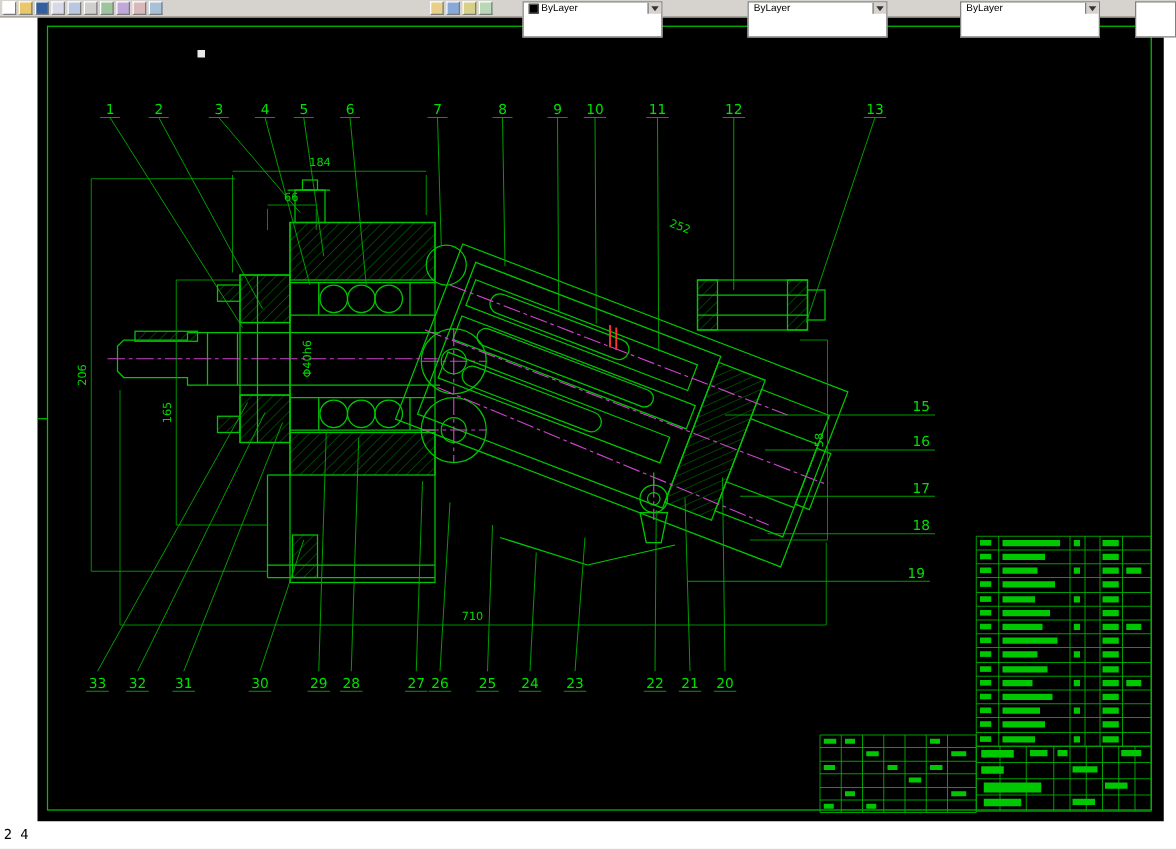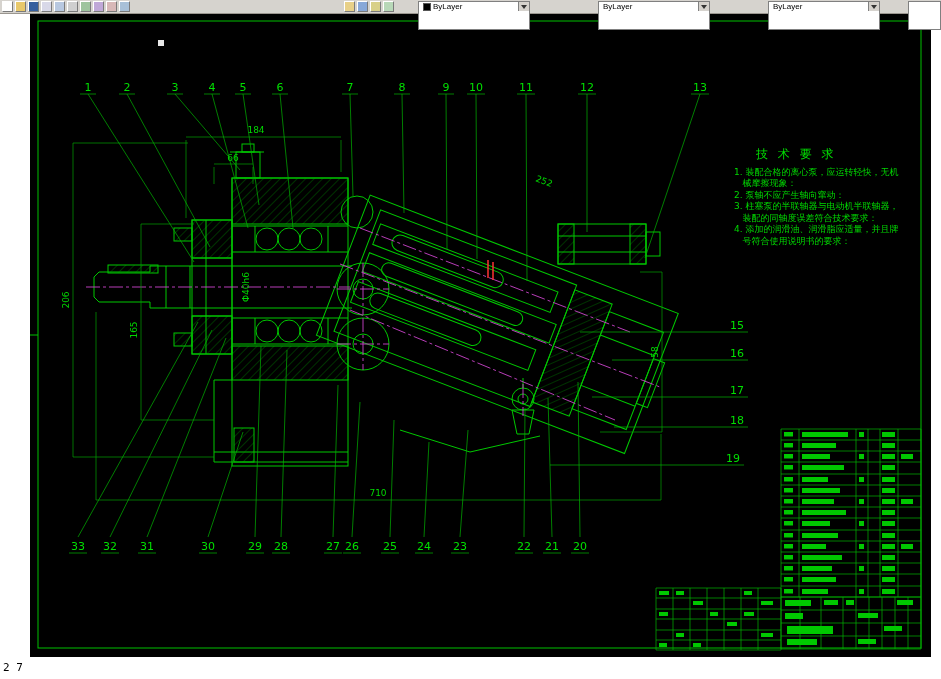--- a/index.html
+++ b/index.html
@@ -344,26 +344,16 @@
         <rect x="710" y="612" width="8" height="4"></rect>
         <rect x="744" y="612" width="10" height="4"></rect>
       <rect x="727" y="622" width="10" height="4"></rect>
       <rect x="676" y="633" width="8" height="4"></rect>
         <rect x="761" y="633" width="12" height="4"></rect>
       <rect x="659" y="643" width="8" height="4"></rect>
         <rect x="693" y="643" width="8" height="4"></rect>
     </g>
   </svg>
 
-  <div class="tech">
-    <div class="tech-title">技 术 要 求</div>
-    <div class="tr-line">1. 装配合格的离心泵，应运转轻快，无机</div>
-    <div class="tr-line">   械摩擦现象：</div>
-    <div class="tr-line">2. 泵轴不应产生轴向窜动：</div>
-    <div class="tr-line">3. 柱塞泵的半联轴器与电动机半联轴器，</div>
-    <div class="tr-line">   装配的同轴度误差符合技术要求：</div>
-    <div class="tr-line">4. 添加的润滑油、润滑脂应适量，并且牌</div>
-    <div class="tr-line">   号符合使用说明书的要求：</div>
-  </div>
-
-  <div class="cmdtext">2 7</div>
+
+  <div class="cmdtext">2 4</div>
 
 </div>
 
 </body></html>

